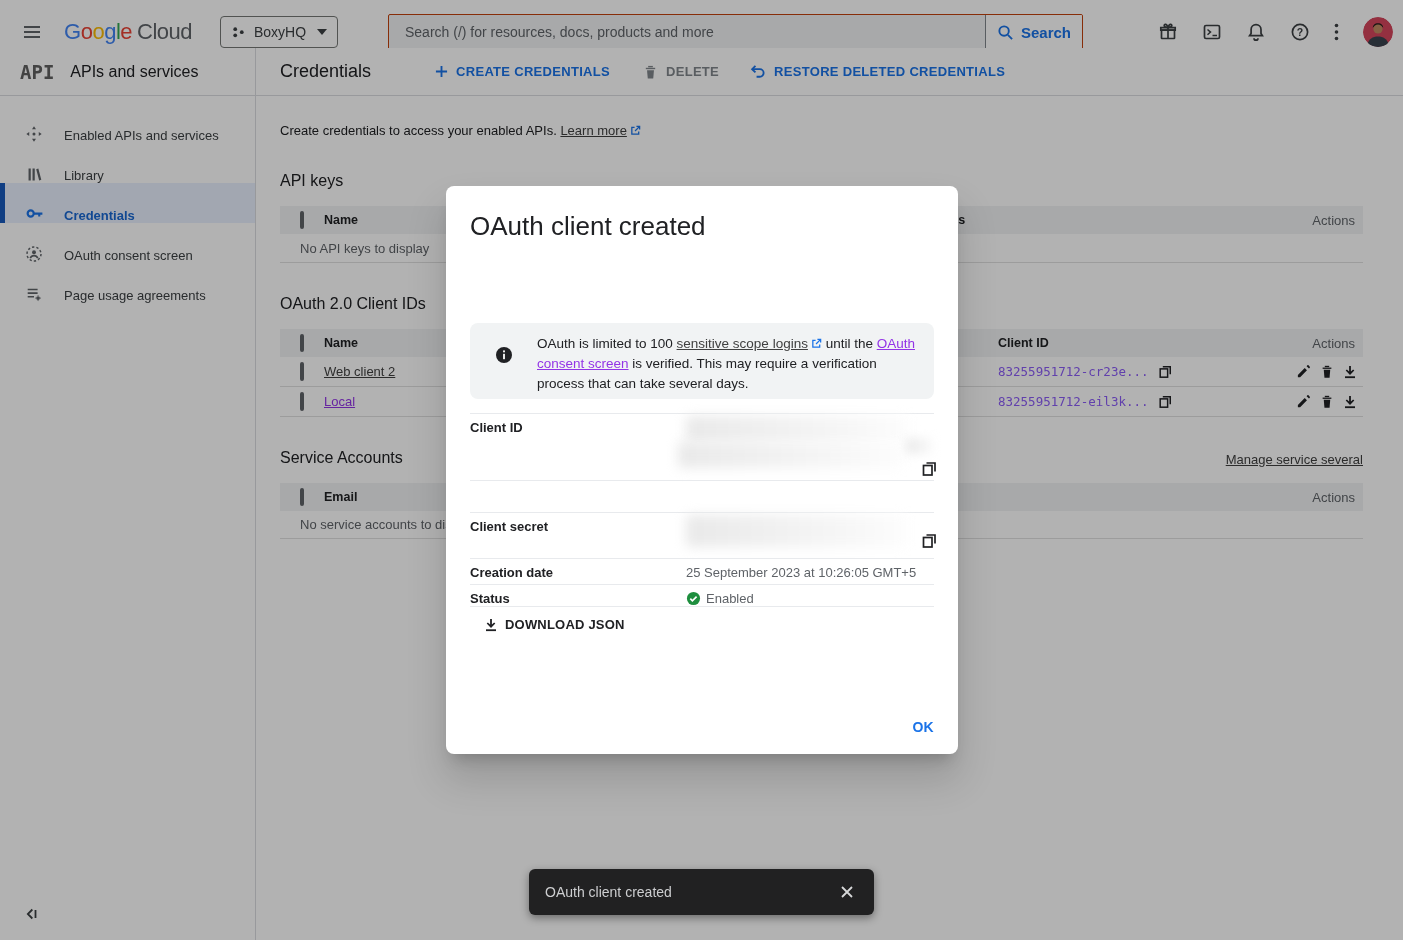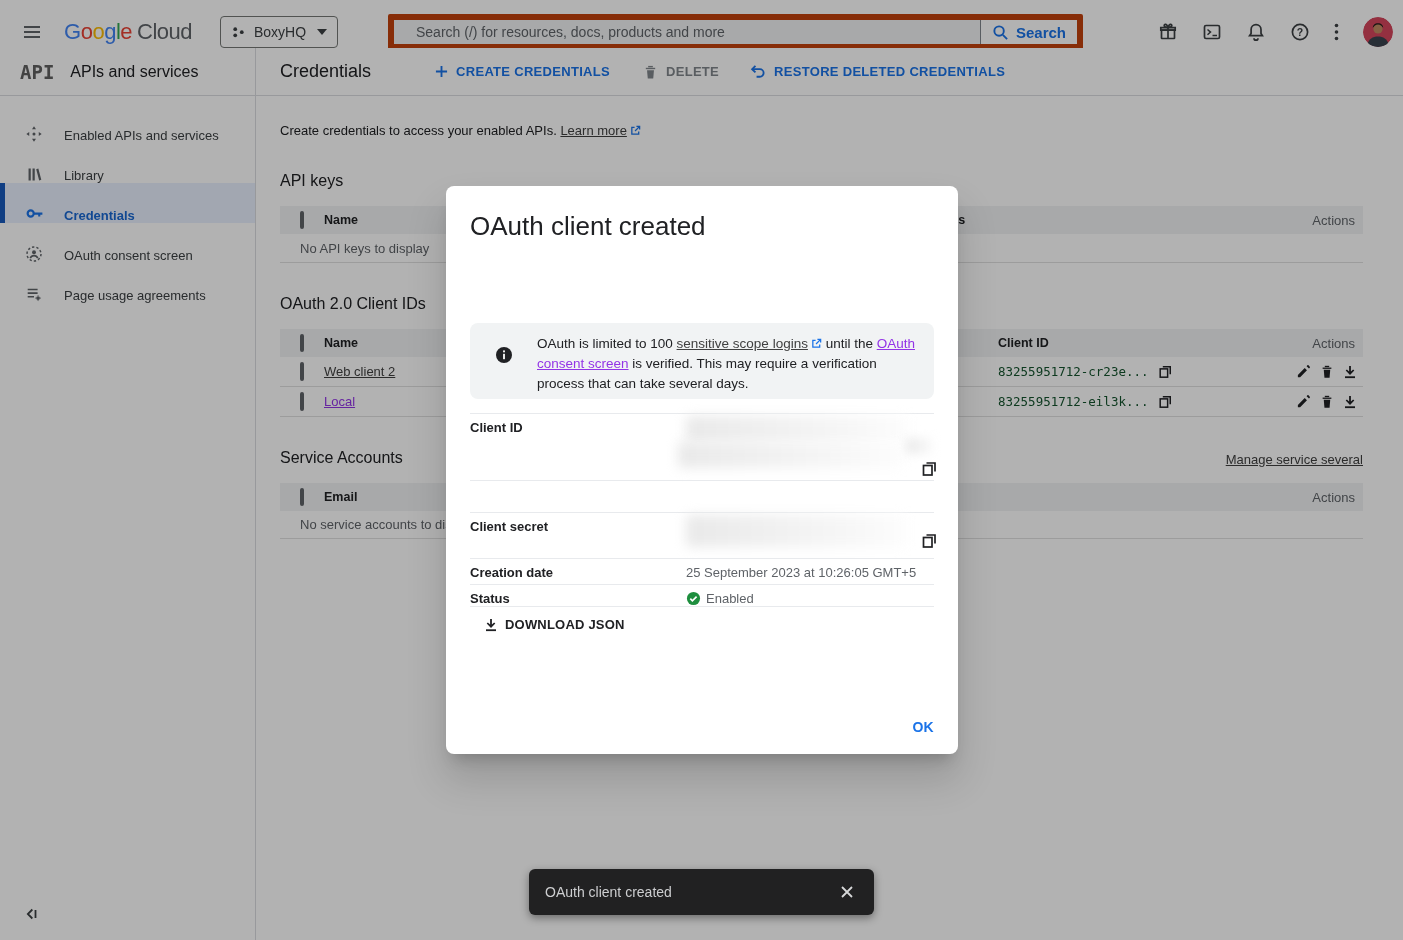--- a/index.html
+++ b/index.html
@@ -14,21 +14,21 @@
   svg { display:block; }
 
   
   .topbar { position:absolute; top:8px; left:0; width:1403px; height:48px; background:#fff; border-bottom:1px solid #dadce0; z-index:1; }
   .hamburger { position:absolute; left:22px; top:14px; cursor:pointer; }
   .logo { position:absolute; left:64px; top:11px; font-size:22px; letter-spacing:-0.5px; display:flex; align-items:center; }
   .logo .cloud { color:#5f6368; margin-left:5px; }
   .lg-b { color:#4285F4; } .lg-r { color:#EA4335; } .lg-y { color:#FBBC05; } .lg-g { color:#34A853; }
   .project-pill { position:absolute; left:220px; top:8px; height:32px; width:118px; border:1px solid #747775; border-radius:4px; display:flex; align-items:center; padding:0 10px; gap:8px; cursor:pointer; background:#fff; }
   .project-pill .pname { font-size:14px; color:#3c4043; flex:1; }
-  .searchbox { position:absolute; left:388px; top:6px; width:695px; height:36px; border:6px solid #c2410c; border-radius:2px; display:flex; align-items:stretch; background:#f1f3f4; overflow:hidden;padding-left:6px; }
+  .searchbox { position:absolute; left:388px; top:6px; width:695px; height:36px; border:1px solid #c2410c; border-radius:2px; display:flex; align-items:stretch; background:#f1f3f4; overflow:hidden; }
   .searchbox input { flex:1; border:none; outline:none; background:transparent; padding:0 16px; font-size:14px; color:#202124; font-family:"Liberation Sans",sans-serif; }
   .searchbox input::placeholder { color:#5f6368; }
   .search-btn { width:97px; background:#fff; border-left:1px solid #80868b; display:flex; align-items:center; justify-content:center; gap:7px; cursor:pointer; color:#1a73e8; font-size:15px; font-weight:700; }
   .top-icons { position:absolute; right:10px; top:0; height:48px; display:flex; align-items:center; gap:24px; }
   .tico { cursor:pointer; }
   .avatar { width:30px; height:30px; border-radius:50%; overflow:hidden; cursor:pointer; }
 
   
   .subheader { position:absolute; top:48px; left:0; width:1403px; height:48px; background:#fff; border-bottom:1px solid #dadce0; z-index:1; }
   .sh-left { position:absolute; left:0; top:0; width:256px; height:47px; border-right:1px solid #dadce0; display:flex; align-items:center; }
@@ -63,21 +63,21 @@
   .section-h { position:absolute; left:24px; font-size:16px; color:#202124; }
   .tbl { position:absolute; left:24px; width:1083px; }
   .thead { height:28px; background:#f1f3f4; display:flex; align-items:center; font-size:12.5px; font-weight:700; color:#202124; }
   .trow { height:30px; display:flex; align-items:center; border-bottom:1px solid #e0e0e0; font-size:13px; }
   .trow.empty { height:29px; color:#5f6368; }
   .c-check { flex:0 0 44px; padding-left:20px; }
   .cb { width:14px; height:14px; border:2px solid #5f6368; border-radius:2px; cursor:pointer; }
   .c-name { flex:0 0 674px; }
   .c-grow { flex:1; }
   .c-actions { margin-left:auto; padding-right:8px; color:#5f6368; font-weight:400; font-size:13px; }
-  .mono { font-family:"DejaVu Sans Mono", monospace; font-size:12.5px; color:#14532d; display:flex; align-items:center; gap:9px; }
+  .mono { font-family:"DejaVu Sans Mono", monospace; font-size:12.5px; color:#8b5cf6; display:flex; align-items:center; gap:9px; }
   .row-actions { margin-left:auto; padding-right:6px; display:flex; gap:9px; align-items:center; }
   .row-actions .aico { cursor:pointer; }
   .hdr-restrictions { position:absolute; left:613px; top:0; height:28px; display:flex; align-items:center; }
   .manage-link { position:absolute; right:40px; font-size:13px; }
   .empty-indent { padding-left:20px; }
 
   
   .scrim { position:absolute; inset:0; background:rgba(0,0,0,0.30); z-index:5; }
 
   

